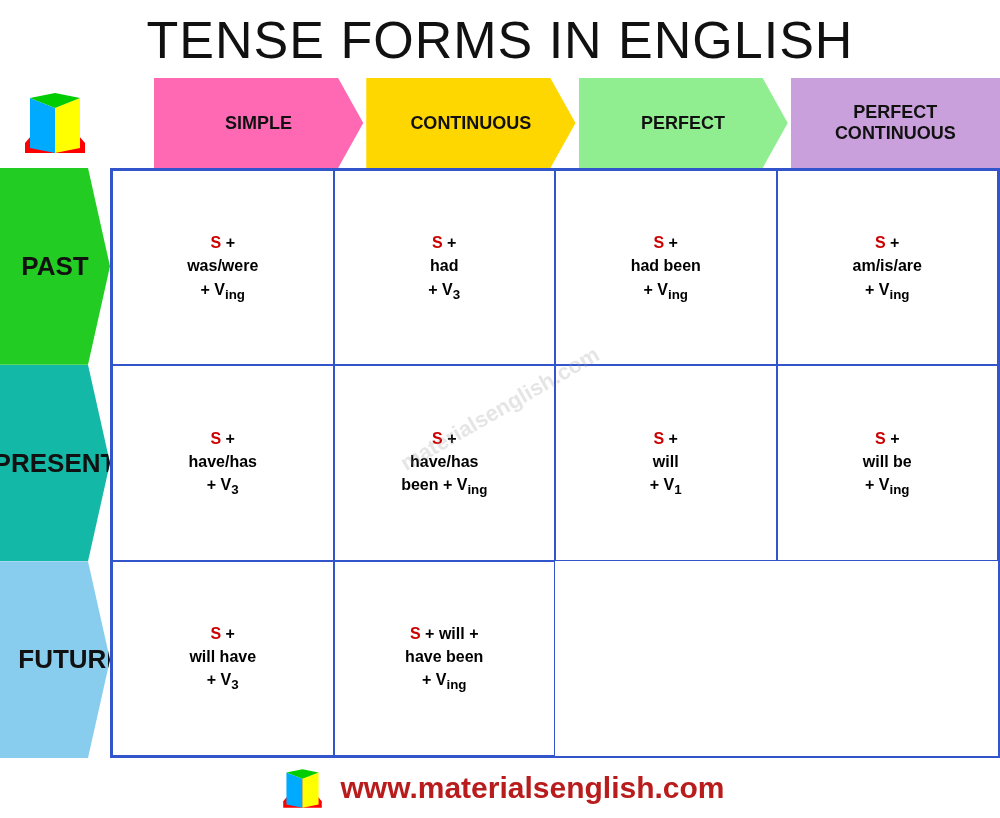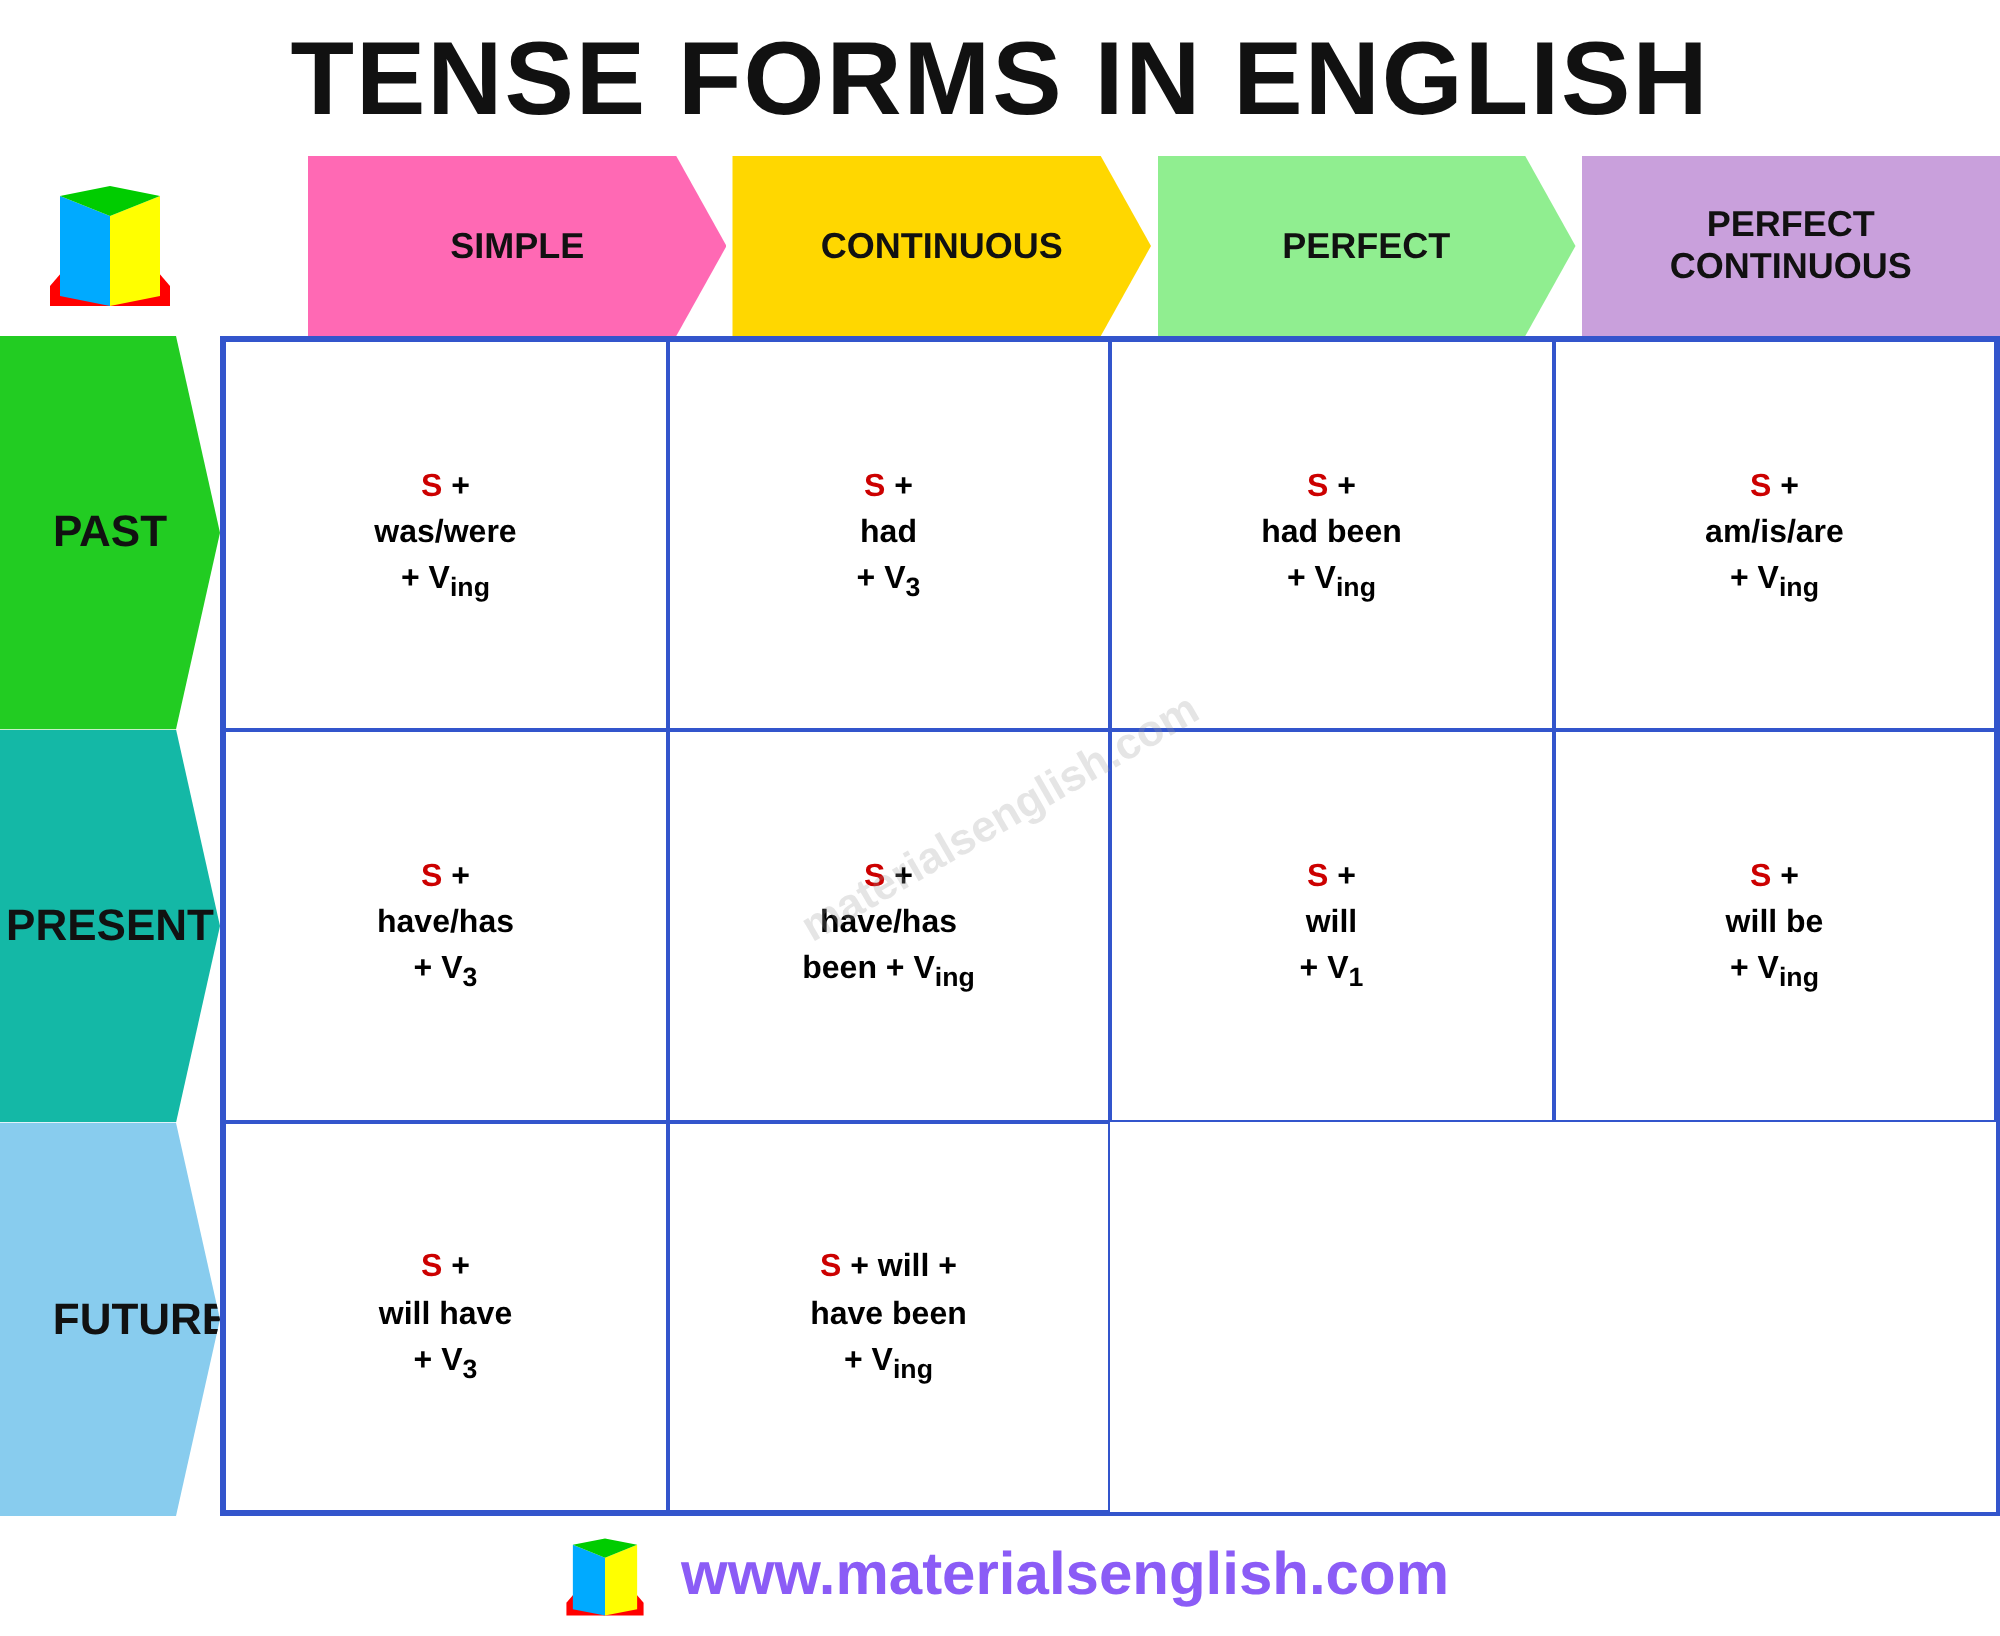--- a/index.html
+++ b/index.html
@@ -8,35 +8,35 @@
       height: 818px;
       background: white;
       font-family: Arial, sans-serif;
       overflow: hidden;
       position: relative;
     }
 
     .main-title {
       text-align: center;
       font-size: 52px;
-      font-weight: 700;
+      font-weight: 400;
       color: #111;
       padding: 10px 0 8px 0;
       letter-spacing: 1px;
       border-radius: 16px;
     }
 
     .footer {
       height: 60px;
       display: flex;
       align-items: center;
       justify-content: center;
       font-size: 30px;
       font-weight: 900;
-      color: #8b5cf6;
+      color: #b91c1c;
       background: white;
     }
 
     .footer-logo {
       width: 55px;
       height: 45px;
       margin-right: 10px;
     }
 
     
@@ -83,21 +83,21 @@
       background: #88CCEE;
     }
 
     .tense-arrow-shape {
       width: 100%;
       height: 100%;
       display: flex;
       align-items: center;
       justify-content: center;
       clip-path: polygon(0 0, 80% 0, 100% 50%, 80% 100%, 0 100%);
-      font-size: 22px;
+      font-size: 26px;
       font-weight: 900;
     }
 
     .header-section {
       display: flex;
       flex-direction: row;
       height: 90px;
       flex-shrink: 0;
       gap: 44px;
     }

